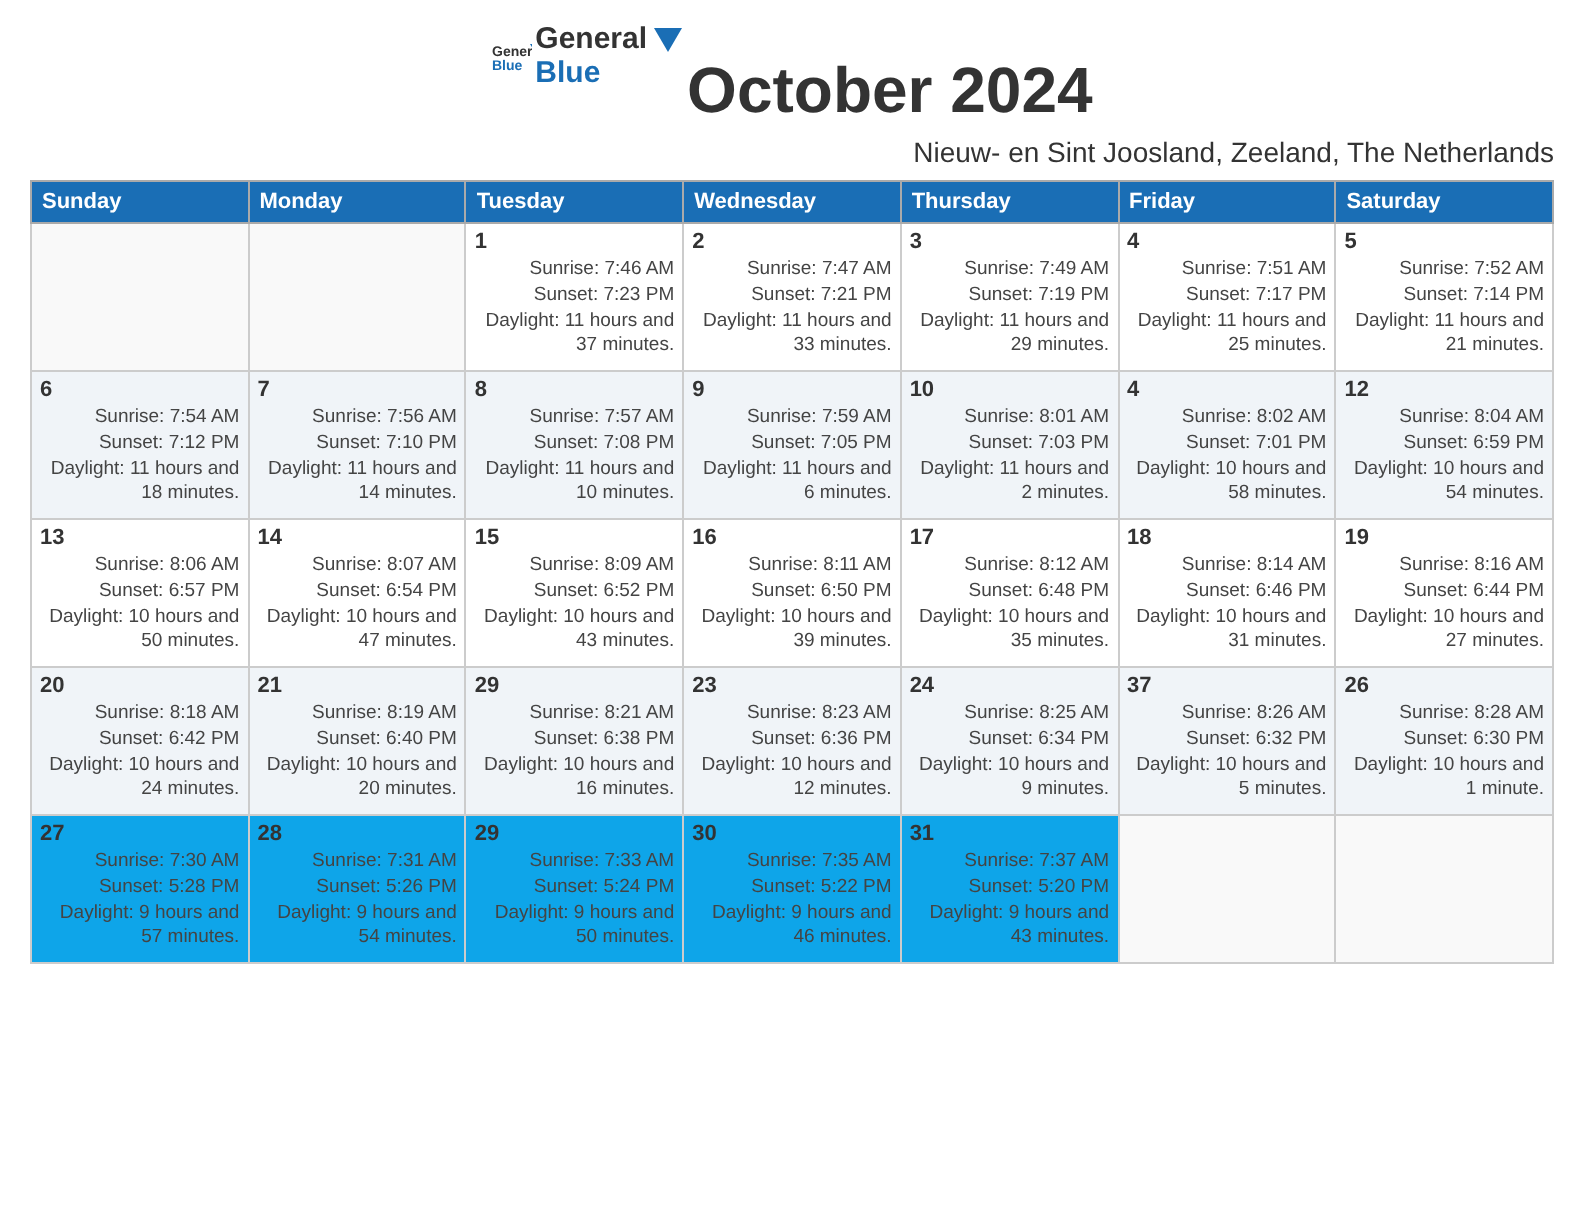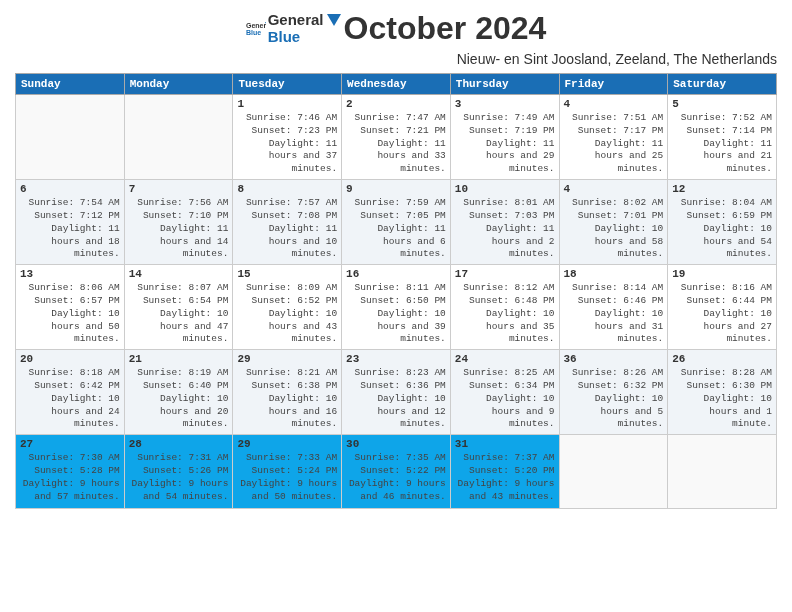--- a/index.html
+++ b/index.html
@@ -3,23 +3,23 @@
   <meta charset="utf-8">
   <style>
     * { margin: 0; padding: 0; box-sizing: border-box; }
     body { font-family: Arial, sans-serif; background: #fff; width: 792px; height: 612px; overflow: hidden; }
     .container { width: 792px; padding: 10px 15px; }
     .header-row { display: flex; align-items: flex-start; justify-content: center; margin-bottom: 4px; }
     .logo { display: flex; align-items: center; gap: 2px; }
     .logo-text-general { font-size: 15px; font-weight: bold; color: #333; }
     .logo-text-blue { font-size: 15px; font-weight: bold; color: #1a6eb5; }
     .logo-icon { width: 20px; height: 20px; }
-    .title { font-size: 32px; font-weight: bold; color: #333; text-align: right; }
+    .title { font-size: 32px; font-weight: bold; color: #333; text-align: right; margin-top: 17px; }
     .subtitle { text-align: right; font-size: 14px; color: #333; margin-bottom: 6px; }
-    .calendar { width: 100%; border-collapse: collapse; font-size: 10px; font-family: Liberation Mono, monospace; }
+    .calendar { width: 100%; border-collapse: collapse; font-size: 10px; }
     .calendar th { background: #1a6eb5; color: #fff; text-align: left; padding: 4px 5px; font-size: 11px; border: 1px solid #aaa; }
     .calendar td { border: 1px solid #ccc; vertical-align: top; padding: 3px 4px; width: calc(100%/7); height: 74px; }
     .calendar td.empty { background: #f9f9f9; }
     .day-num { font-weight: bold; font-size: 11px; margin-bottom: 2px; color: #333; }
     .day-info { color: #444; line-height: 1.35; font-size: 9.5px; text-align: right; }
     .row-even td { background: #fff; }
     .row-odd td { background: #f0f4f8; }
     .row-last td { background: #0ea5e9; }
   </style>
 </head>
@@ -160,21 +160,21 @@
           </td>
           <td>
             <div class="day-num">23</div>
             <div class="day-info">Sunrise: 8:23 AM<br>Sunset: 6:36 PM<br>Daylight: 10 hours and 12 minutes.</div>
           </td>
           <td>
             <div class="day-num">24</div>
             <div class="day-info">Sunrise: 8:25 AM<br>Sunset: 6:34 PM<br>Daylight: 10 hours and 9 minutes.</div>
           </td>
           <td>
-            <div class="day-num">36</div>
+            <div class="day-num">37</div>
             <div class="day-info">Sunrise: 8:26 AM<br>Sunset: 6:32 PM<br>Daylight: 10 hours and 5 minutes.</div>
           </td>
           <td>
             <div class="day-num">26</div>
             <div class="day-info">Sunrise: 8:28 AM<br>Sunset: 6:30 PM<br>Daylight: 10 hours and 1 minute.</div>
           </td>
         </tr>
         <tr class="row-last">
           <td>
             <div class="day-num">27</div>

